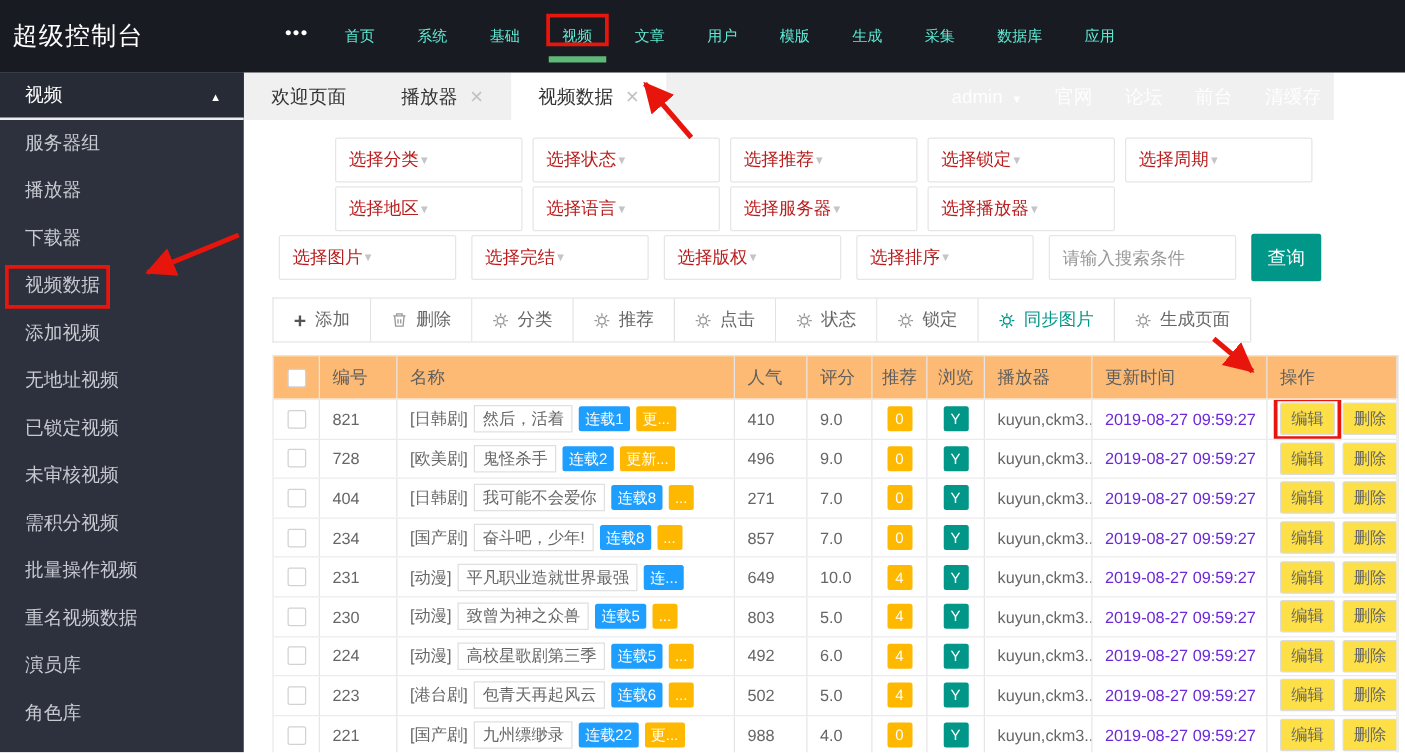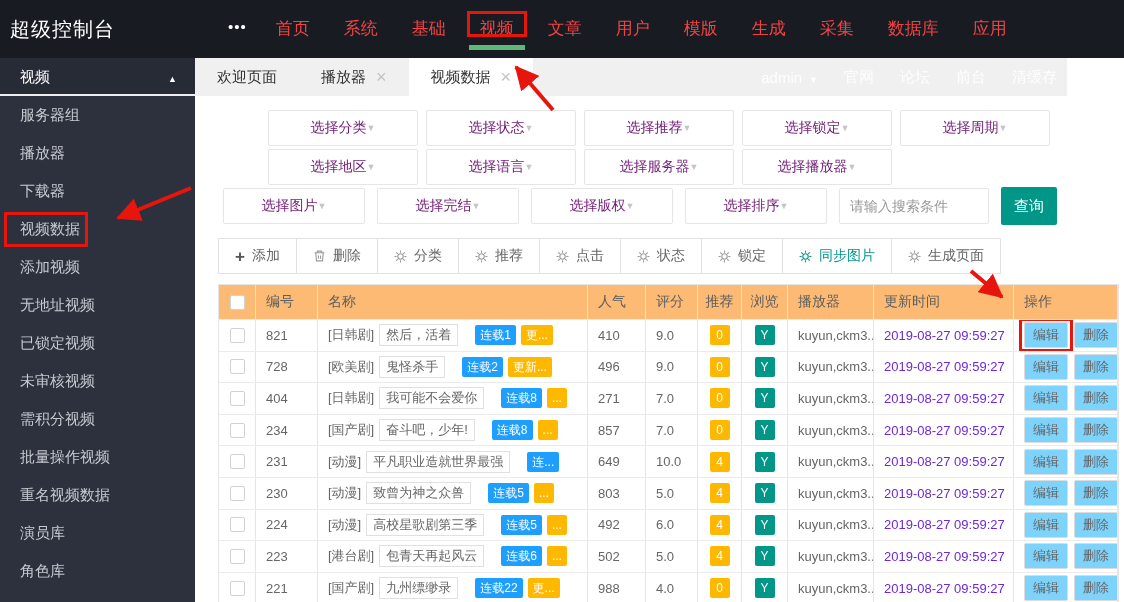--- a/index.html
+++ b/index.html
@@ -4,21 +4,21 @@
 <style>
   * { margin:0; padding:0; box-sizing:border-box; }
   body { font-family:"Liberation Sans","DejaVu Sans",sans-serif; }
   .page { position:relative; width:1124px; height:602px; overflow:hidden; background:#fff; }
 
   
   .header { position:absolute; left:0; top:0; width:1124px; height:58px; background:#191b22; z-index:5; }
   .brand { position:absolute; left:10px; top:0; height:58px; line-height:58px; color:#fff; font-size:20px; font-weight:500; letter-spacing:1px; }
   .nav { position:absolute; left:218px; top:0; height:58px; display:flex; align-items:stretch; }
   .nav-more { height:58px; line-height:54px; padding:0 10px; color:#fff; font-size:15px; letter-spacing:1px; cursor:pointer; }
-  .nav-item { position:relative; height:50px; line-height:58px; padding:0 15px; margin-left:4px; color:#ef4444; font-size:17px; cursor:pointer; white-space:nowrap; }
+  .nav-item { position:relative; height:50px; line-height:58px; padding:0 15px; margin-left:4px; color:#5eead4; font-size:12px; cursor:pointer; white-space:nowrap; }
   .nav-item.active::before { content:""; position:absolute; left:4px; right:4px; bottom:0; height:5px; background:#5FB878; }
   .ann-nav::after { content:""; position:absolute; left:2px; right:2px; top:11px; bottom:13px; border:3px solid #E8150D; pointer-events:none; }
 
   
   .sidebar { position:absolute; left:0; top:58px; width:195px; height:544px; background:#2d313d; z-index:4; }
   .side-group-title { position:relative; height:38px; line-height:38px; padding-left:20px; color:#fff; font-size:15px; background:#272b36; border-bottom:2px solid #ededed; cursor:pointer; }
   .side-caret { position:absolute; right:18px; top:0; }
   .side-caret::after { content:"▲"; font-size:9px; color:#fff; }
   .side-item { position:relative; height:38px; line-height:38px; padding-left:20px; color:#c7cad1; font-size:15px; cursor:pointer; white-space:nowrap; }
   .ann-side::after { content:""; position:absolute; left:4px; top:2px; width:78px; height:29px; border:3px solid #E8150D; pointer-events:none; }
@@ -35,21 +35,21 @@
   .u-caret::after { content:"▼"; font-size:9px; color:#fefefe; }
   .u-link { cursor:pointer; white-space:nowrap; }
 
   
   .main { position:absolute; left:195px; top:96px; width:929px; height:506px; background:#fff; }
 
   .filter-row { position:absolute; display:flex; gap:8px; }
   #frow1 { top:14px; left:73px; }
   #frow2 { top:53px; left:73px; }
   #frow3 { top:92px; left:28px; gap:12px; }
-  .select { width:150px; height:36px; border:1px solid #e6e6e6; border-radius:2px; background:#fff; display:flex; align-items:center; justify-content:center; padding:0 10px; color:#701a75; font-size:14px; cursor:pointer; white-space:nowrap; }
+  .select { width:150px; height:36px; border:1px solid #e6e6e6; border-radius:2px; background:#fff; display:flex; align-items:center; justify-content:flex-start; padding:0 10px; color:#b91c1c; font-size:14px; cursor:pointer; white-space:nowrap; }
   #frow3 .select { width:142px; }
   .select::after { content:"▼"; font-size:9px; color:#c5c5c5; }
   .search-input { width:150px; height:36px; border:1px solid #e6e6e6; border-radius:2px; padding:0 10px; font-size:14px; color:#666; outline:none; }
   .search-input::placeholder { color:#999; }
   .query-btn { width:56px; height:38px; margin-top:-1px; background:#009688; color:#fff; border:none; border-radius:2px; font-size:15px; cursor:pointer; }
 
   
   .toolbar { position:absolute; top:142px; left:23px; display:flex; border:1px solid #e2e2e2; border-right:none; background:#fff; }
   .tbtn { display:flex; align-items:center; gap:7px; height:34px; padding:0 16px; font-size:14px; color:#666; background:#fff; border:none; border-right:1px solid #e2e2e2; cursor:pointer; white-space:nowrap; }
   .tbtn .tb-ic { display:flex; align-items:center; color:#9a9a9a; }
@@ -68,27 +68,27 @@
   .c-hits { width:58px; }
   .c-score { width:52px; }
   .c-rec { width:44px; justify-content:center; }
   .c-view { width:46px; justify-content:center; }
   .c-player { width:86px; }
   .c-time { width:140px; }
   .c-op { width:104px; }
   .cb { width:15px; height:15px; border:1px solid #d2d2d2; border-radius:2px; background:#fff; cursor:pointer; }
   .title-box { border:1px solid #e0e0e0; background:#fff; padding:1px 6px; color:#666; }
   .badge { color:#fff; font-size:12px; height:20px; line-height:20px; padding:0 5px; border-radius:2px; }
-  .badge.blue { background:#1E9FFF;margin-left:12px; }
+  .badge.blue { background:#1E9FFF; }
   .badge.orange { background:#FFB800; }
   .sq { width:20px; height:20px; line-height:20px; text-align:center; border-radius:2px; color:#fff; font-size:12px; cursor:pointer; }
   .sq.rec { background:#FFB800; }
   .sq.view { background:#009688; }
   .time { color:#6d28d9;text-align:center; }
-  .op-btn { position:relative; border:1px solid #dcdcdc; background:#7dd3fc; color:#666; font-size:13px; padding:3px 8px; border-radius:2px; margin-right:6px; cursor:pointer; font-family:inherit; }
+  .op-btn { position:relative; border:1px solid #dcdcdc; background:#fde047; color:#666; font-size:13px; padding:3px 8px; border-radius:2px; margin-right:6px; cursor:pointer; font-family:inherit; }
   .ann-edit::after { content:""; position:absolute; inset:-5px -6px; border:3px solid #E8150D; pointer-events:none; }
 
   
   .arrows { position:absolute; inset:0; z-index:60; pointer-events:none; }
 </style>
 </head>
 <body>
 
 <div class="page">
 

